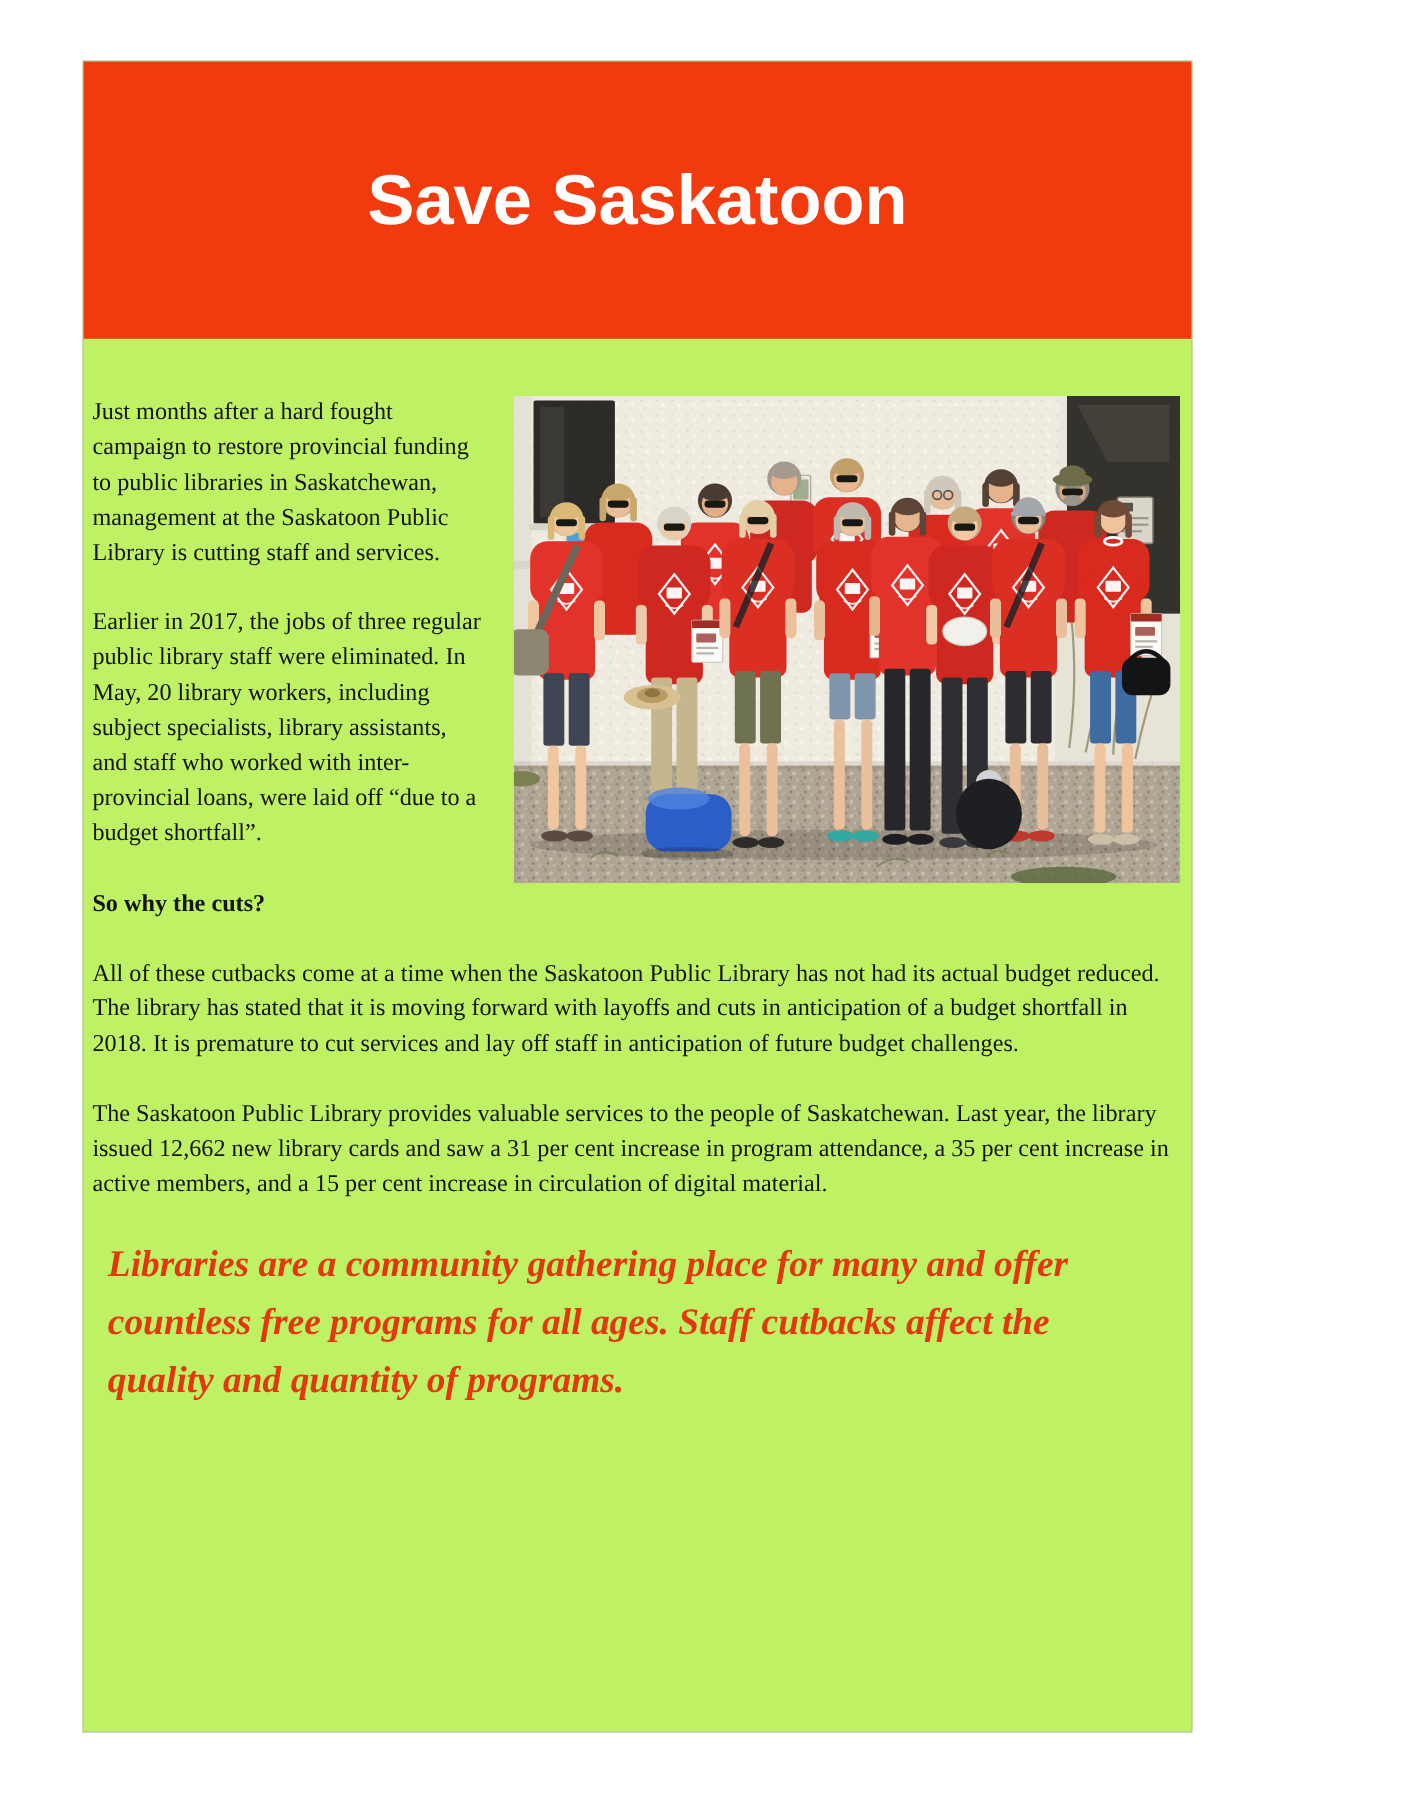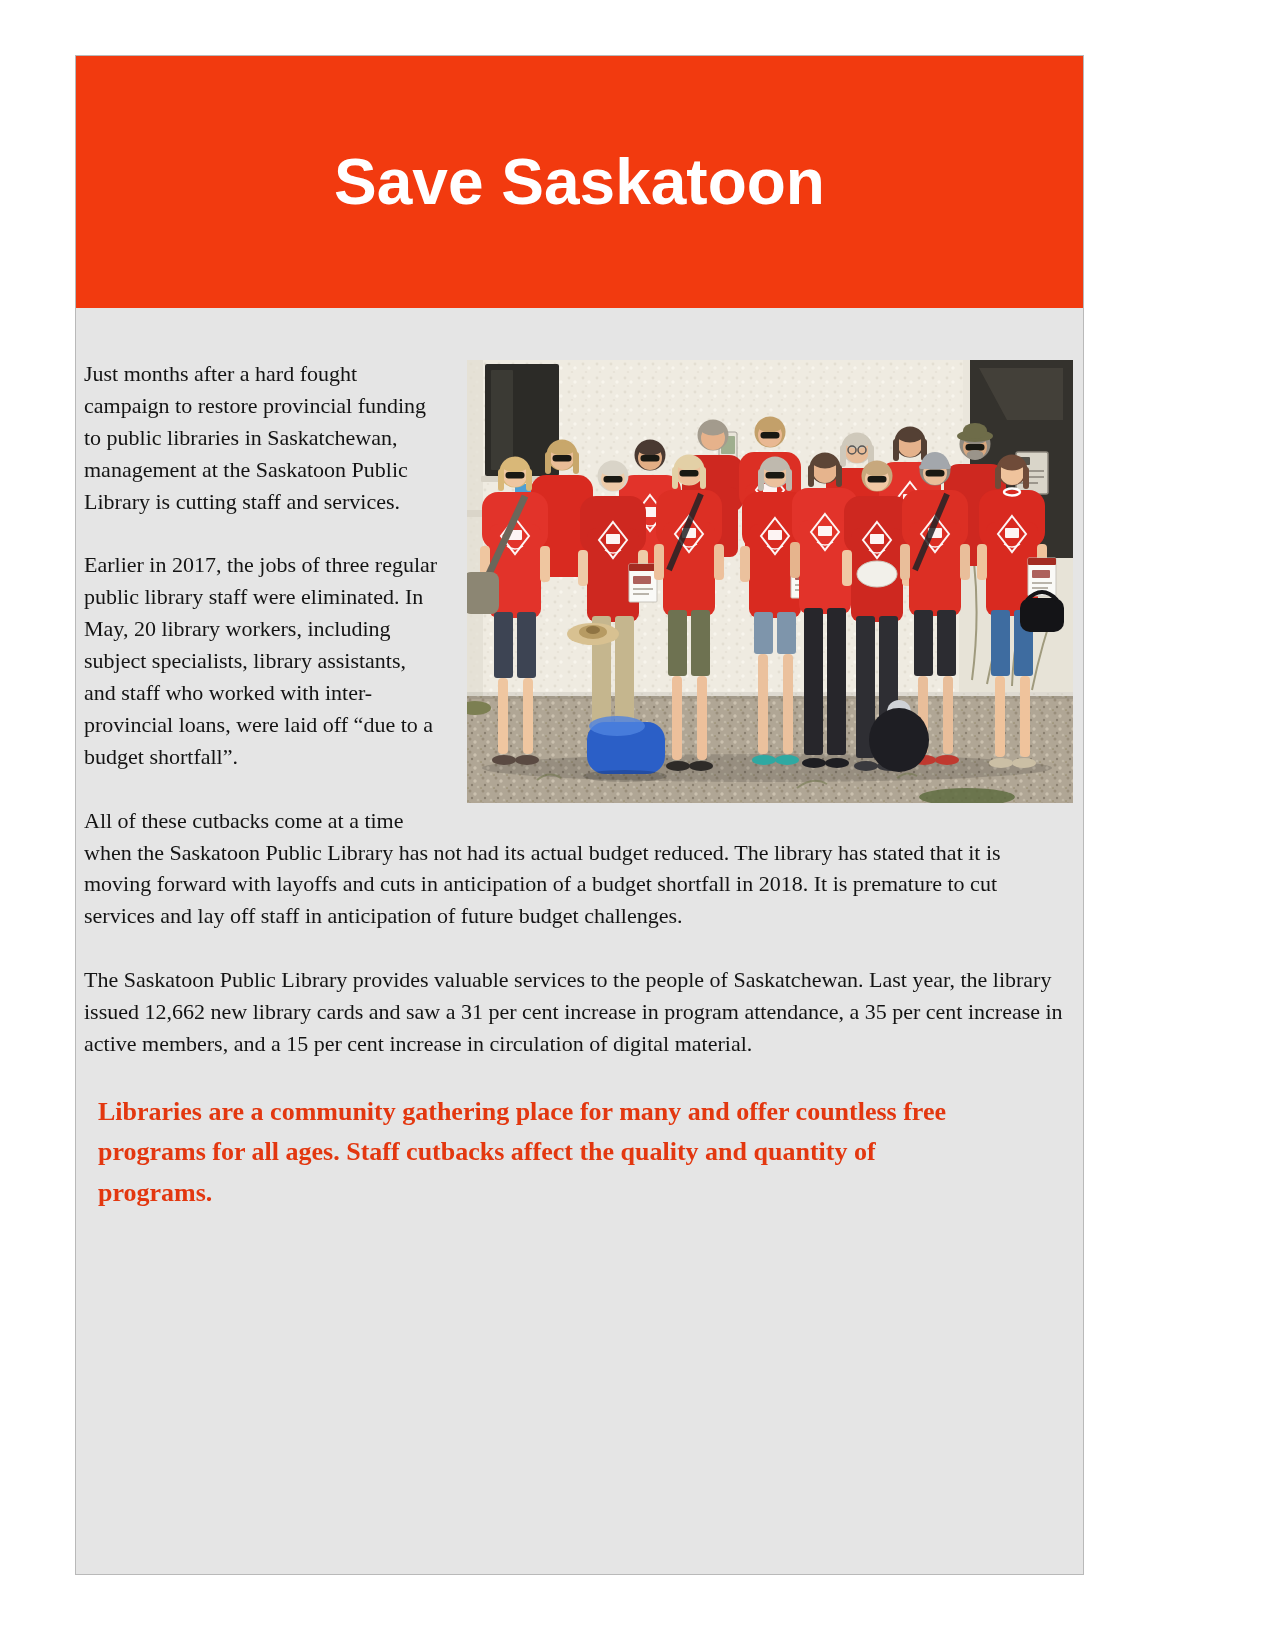--- a/index.html
+++ b/index.html
@@ -1,33 +1,33 @@
 <!DOCTYPE html>
 <html><head>
 <meta charset="utf-8">
 <style>
   html,body{margin:0;padding:0;background:#ffffff;}
   body{width:1275px;height:1650px;position:relative;overflow:hidden;
        font-family:"Liberation Serif",serif;}
   .page{position:absolute;left:75px;top:55px;width:1009px;height:1520px;
-        border:1px solid #b9b9b9;background:#e5e5e5;box-sizing:border-box;}
+        border:1px solid #b9b9b9;background:#bef264;box-sizing:border-box;}
   .banner{height:252px;background:#F23A0F;display:flex;flex-direction:column;
           justify-content:center;align-items:center;}
   .banner h1{margin:0;text-align:center;color:#ffffff;
              font-family:"Liberation Sans",sans-serif;font-weight:700;
              font-size:64px;line-height:104px;letter-spacing:0px;}
   .banner h1 span{display:block;}
   .content{padding:50px 10px 0 8px;font-size:22px;line-height:1.45;color:#141414;}
   .content p{margin:0 0 32px 0;}
   .content p.bold{font-weight:700;}
   figure.photo{float:right;width:606px;height:443px;margin:2px 0 26px 26px;
                padding:0;overflow:hidden;}
   figure.photo svg{display:block;width:606px;height:443px;}
   blockquote.quote{margin:26px 90px 0 14px;color:#E3370F;font-weight:700;
-                   font-size:26px;line-height:1.55;}
+                   font-style:italic;font-size:34px;line-height:1.55;}
 </style>
 </head>
 <body>
 
 <div class="page">
 
   <header class="banner">
     <h1>
       <span>Save Saskatoon</span>
     </h1>
@@ -309,19 +309,20 @@
           <ellipse cx="158" cy="416" rx="42" ry="6" fill="#000000" opacity="0.18"></ellipse>
           <circle cx="432" cy="352" r="12" fill="#CFD2D6"></circle>
           <ellipse cx="432" cy="380" rx="30" ry="32" fill="#1E1E23"></ellipse>
           <rect x="553" y="238" width="44" height="34" rx="10" fill="#141417"></rect>
           <path d="M560 240 q15 -16 30 0" fill="none" stroke="#141417" stroke-width="4"></path>
         </svg>
     </figure>
 
     <p>Just months after a hard fought campaign to restore provincial funding to public libraries in Saskatchewan, management at the Saskatoon Public Library is cutting staff and services.</p>
     <p>Earlier in 2017, the jobs of three regular public library staff were eliminated. In May, 20 library workers, including subject specialists, library assistants, and staff who worked with inter-provincial loans, were laid off “due to a budget shortfall”.</p>
+    <p class="bold">So why the cuts?</p>
     <p>All of these cutbacks come at a time when the Saskatoon Public Library has not had its actual budget reduced. The library has stated that it is moving forward with layoffs and cuts in anticipation of a budget shortfall in 2018. It is premature to cut services and lay off staff in anticipation of future budget challenges.</p>
     <p>The Saskatoon Public Library provides valuable services to the people of Saskatchewan. Last year, the library issued 12,662 new library cards and saw a 31 per cent increase in program attendance, a 35 per cent increase in active members, and a 15 per cent increase in circulation of digital material.</p>
 
     <blockquote class="quote">Libraries are a community gathering place for many and offer countless free programs for all ages. Staff cutbacks affect the quality and quantity of programs.</blockquote>
 
   </main>
 </div>
 
 </body></html>

